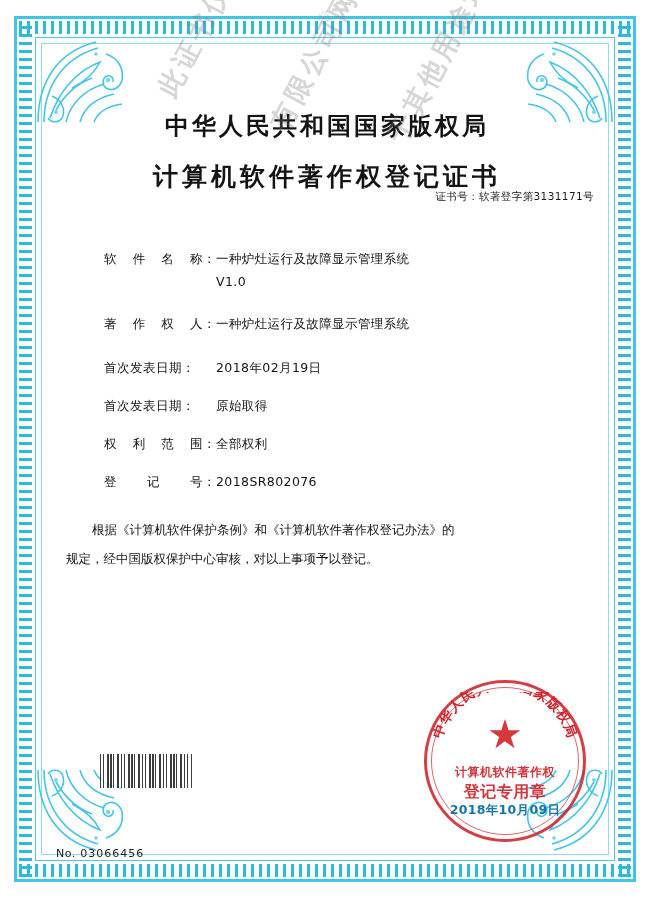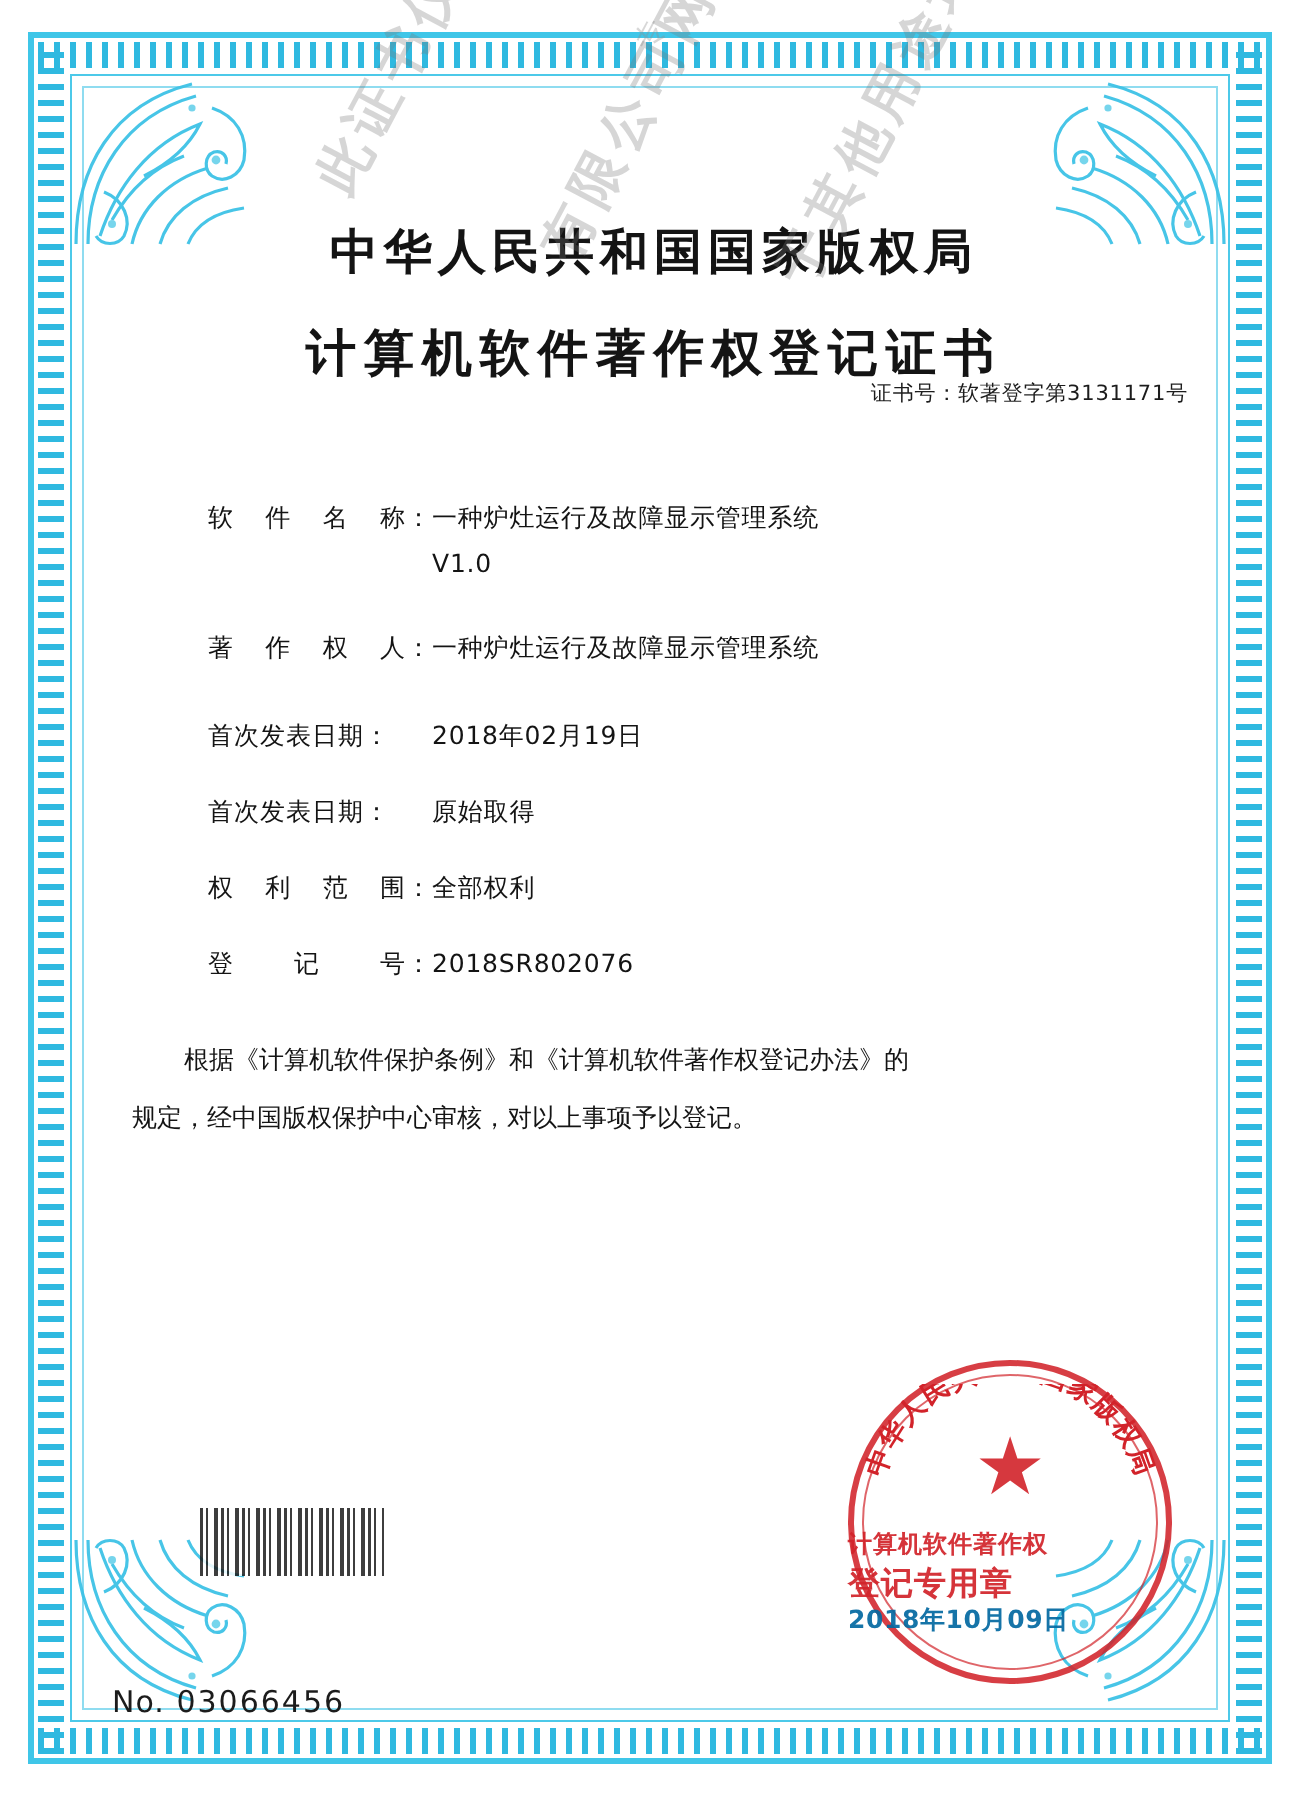--- a/index.html
+++ b/index.html
@@ -206,21 +206,21 @@
       #1b1b1b 3px, #1b1b1b 4px,
       #ffffff 4px, #ffffff 7px,
       #1b1b1b 7px, #1b1b1b 9px,
       #ffffff 9px, #ffffff 10.5px);
     opacity: .85;
   }
   .serial {
     position: absolute;
     left: 56px;
     bottom: 40px;
-    font-size: 15px;
+    font-size: 11px;
     color: #1c1c1c;
     letter-spacing: 1px;
   }
   .serial .no-label { letter-spacing: .5px; }
 
   
   .seal {
     position: absolute;
     right: 64px;
     bottom: 58px;
@@ -261,21 +261,21 @@
   .seal .arc text {
     fill: #d2232a;
     font-size: 13.5px;
     font-family: "DejaVu Sans", "Liberation Sans", sans-serif;
     font-weight: bold;
     letter-spacing: 1px;
   }
   .seal .line1, .seal .line2, .seal .date {
     position: absolute;
     left: 0; right: 0;
-    text-align: left;
+    text-align: center;
     color: #d2232a;
     font-weight: bold;
     opacity: .92;
   }
   .seal .line1 { top: 84px; font-size: 12px; letter-spacing: .5px; }
   .seal .line2 { top: 102px; font-size: 16px; letter-spacing: .5px; }
   .seal .date  { top: 122px; font-size: 12.5px; letter-spacing: .3px; color:#0369a1; }
 
   
   .watermark {

